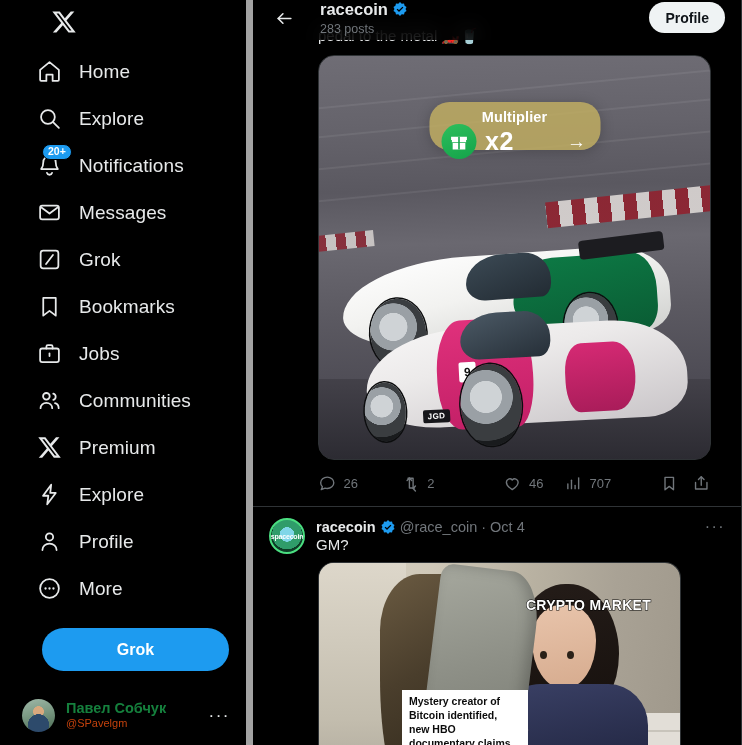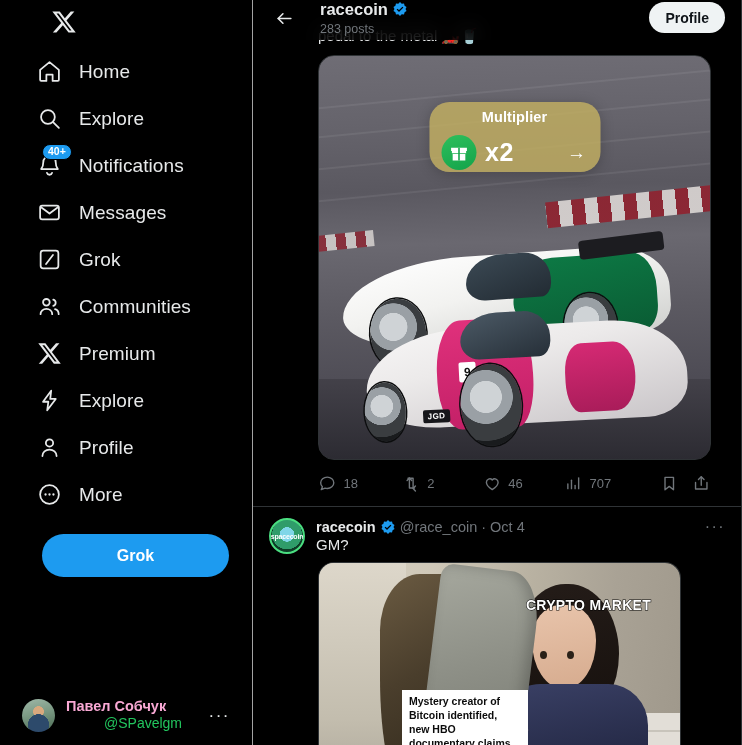--- a/index.html
+++ b/index.html
@@ -7,21 +7,21 @@
     width: 742px; height: 745px;
     background: #000; overflow: hidden;
     font-family: "Liberation Sans", sans-serif;
     color: #e7e9ea;
   }
   .app { display: flex; width: 742px; height: 745px; position: relative; }
 
   
   .sidebar {
     width: 253px; height: 745px; flex: 0 0 253px;
-    border-right: 1px solid #a3a3a3;
+    border-right: 7px solid #a3a3a3;
     display: flex; flex-direction: column;
     padding-left: 24px; position: relative;
   }
   .x-logo { width: 48px; height: 40px; display: flex; align-items: center;
             justify-content: center; margin: 2px 0 6px 16px; }
   .x-logo svg { width: 26px; height: 26px; fill: #e7e9ea; }
 
   .nav { display: flex; flex-direction: column; }
   .nav-item {
     display: flex; align-items: center; gap: 17px;
@@ -65,23 +65,23 @@
   .avatar-me {
     width: 33px; height: 33px; border-radius: 50%; flex: 0 0 33px;
     background:
       radial-gradient(circle at 50% 78%, #2d4a6b 0 34%, transparent 35%),
       radial-gradient(circle at 50% 38%, #d9a97e 0 20%, transparent 21%),
       linear-gradient(165deg, #9fb8a8 0%, #7d9b86 42%, #4a6b52 100%);
     overflow: hidden;
   }
   .acct-text { display: flex; flex-direction: column; line-height: 1.25;
                min-width: 0; flex: 1; }
-  .acct-name { font-size: 14.5px; font-weight: 700; color: #f9a8d4;
+  .acct-name { font-size: 14.5px; font-weight: 700; color: #15803d;
                white-space: nowrap; overflow: hidden; }
-  .acct-handle { font-size: 14px; color: #22c55e; white-space: nowrap; margin-left: 38px; }
+  .acct-handle { font-size: 11px; color: #c2410c; white-space: nowrap; }
   .acct-dots { color: #e7e9ea; font-size: 17px; letter-spacing: 1.5px;
                flex: 0 0 auto; line-height: 1; }
 
   
   .feed { flex: 1; height: 745px; overflow: hidden; position: relative;
           border-right: 1px solid #2f3336; }
 
   .sticky-header {
     position: absolute; top: 0; left: 0; right: 0; height: 40px;
     background: rgba(0,0,0,0.72);
@@ -197,21 +197,21 @@
     font-size: 12px; font-weight: 700; color: #111; }
   .cp-logo { position: absolute; left: 17%; bottom: 16%;
     background: #16161a; color: #fff; font-size: 8px; font-weight: 700;
     padding: 2px 5px; border-radius: 2px; letter-spacing: .4px; }
   .cp-w1 { left: 29%; bottom: -4%; width: 19%; height: 62%; }
   .cp-w2 { left: -1%; bottom: 4%; width: 13%; height: 44%; }
 
   
   .mult-card {
     position: absolute; left: 50%; top: 46px; transform: translateX(-50%);
-    width: 171px; height: 70px;
+    width: 171px; height: 48px;
     background: rgba(196,176,96,0.80);
     border-radius: 20px;
     display: flex; align-items: center; padding: 16px 14px 0 12px; gap: 9px;
     box-shadow: 0 2px 14px rgba(0,0,0,.22);
   }
   .mult-title {
     position: absolute; top: 7px; left: 0; right: 0; text-align: center;
     font-size: 14.5px; font-weight: 700; color: #fff;
     letter-spacing: .1px;
   }
@@ -231,21 +231,21 @@
   .actions {
     display: flex; align-items: center;
     height: 46px; padding-left: 49px; padding-right: 14px;
   }
   .act { display: flex; align-items: center; gap: 7px; cursor: pointer;
          color: #71767b; font-size: 13px; }
   .act svg { width: 18.5px; height: 18.5px; fill: none; stroke: #71767b;
              stroke-width: 1.8; stroke-linecap: round; stroke-linejoin: round; }
   .act-reply { width: 100px; }
   .act-rt { width: 97px; }
-  .act-like { width: 97px; }
+  .act-like { width: 97px; justify-content: center; }
   .act-views { width: 98px; }
   .act-spacer { flex: 1; }
   .act-icon-only { margin-left: 14px; }
 
   
   .post-2 { padding: 11px 16px 0 16px; }
   .p2-head { display: flex; gap: 11px; }
   .avatar-coin {
     width: 36px; height: 36px; border-radius: 50%; flex: 0 0 36px;
     background: radial-gradient(circle at 50% 45%, #7fd6e8 0 30%, #2f9c6a 31% 62%, #0d3b26 63% 100%);
@@ -351,21 +351,21 @@
         </span>
         <span class="nav-label">Explore</span>
       </div>
 
       <div class="nav-item">
         <span class="nav-icon">
           <svg viewBox="0 0 24 24">
               <path d="M6 9a6 6 0 0 1 12 0c0 4 1.4 5.6 2 6.4H4c.6-.8 2-2.4 2-6.4z"></path>
               <path d="M9.5 19a2.6 2.6 0 0 0 5 0"></path>
             </svg>
-          <span class="badge">40+</span>
+          <span class="badge">20+</span>
         </span>
         <span class="nav-label">Notifications</span>
       </div>
 
       <div class="nav-item">
         <span class="nav-icon">
           <svg viewBox="0 0 24 24">
               <rect x="3" y="5.5" width="18" height="13" rx="2"></rect>
               <path d="M3.6 6.8 12 13l8.4-6.2"></path>
             </svg>
@@ -376,21 +376,39 @@
       <div class="nav-item">
         <span class="nav-icon">
           <svg viewBox="0 0 24 24">
               <rect x="3.5" y="3.5" width="17" height="17" rx="2.4"></rect>
               <line x1="15.3" y1="7.6" x2="8.7" y2="16.4"></line>
             </svg>
         </span>
         <span class="nav-label">Grok</span>
       </div>
 
-
+      <div class="nav-item">
+        <span class="nav-icon">
+          <svg viewBox="0 0 24 24">
+              <path d="M6 3.8h12v17l-6-4.6-6 4.6z"></path>
+            </svg>
+        </span>
+        <span class="nav-label">Bookmarks</span>
+      </div>
+
+      <div class="nav-item">
+        <span class="nav-icon">
+          <svg viewBox="0 0 24 24">
+              <rect x="3" y="7.2" width="18" height="13" rx="2"></rect>
+              <path d="M9 7.2V5.4a1.4 1.4 0 0 1 1.4-1.4h3.2A1.4 1.4 0 0 1 15 5.4v1.8"></path>
+              <line x1="12" y1="12" x2="12" y2="14.4"></line>
+            </svg>
+        </span>
+        <span class="nav-label">Jobs</span>
+      </div>
 
       <div class="nav-item">
         <span class="nav-icon">
           <svg viewBox="0 0 24 24">
               <circle cx="9" cy="8" r="3.2"></circle>
               <path d="M3.4 19.4c0-3 2.5-5.2 5.6-5.2s5.6 2.2 5.6 5.2"></path>
               <path d="M15.6 5.4a3.1 3.1 0 0 1 0 6"></path>
               <path d="M17.3 14.6c2.1.6 3.5 2.4 3.5 4.8"></path>
             </svg>
         </span>
@@ -521,21 +539,21 @@
           <div class="mult-x">x2</div>
           <div class="mult-arrow">→</div>
         </div>
       </div>
 
       <div class="actions">
         <div class="act act-reply">
           <svg viewBox="0 0 24 24">
               <path d="M20.5 11.4c0 4.1-3.8 7.4-8.5 7.4-1 0-2-.15-2.9-.43L4.2 20.3l1.5-3.7A7 7 0 0 1 3.5 11.4C3.5 7.3 7.3 4 12 4s8.5 3.3 8.5 7.4z"></path>
             </svg>
-          <span>18</span>
+          <span>26</span>
         </div>
         <div class="act act-rt">
           <svg viewBox="0 0 24 24">
               <polyline points="6.6,8.4 9.6,5.2 12.6,8.4"></polyline>
               <path d="M9.6 5.6v12.6h6.6"></path>
               <polyline points="17.4,15.6 14.4,18.8 17.4,22"></polyline>
               <path d="M14.4 18.4V5.8H7.8" transform="translate(0,-0.2)"></path>
             </svg>
           <span>2</span>
         </div>

